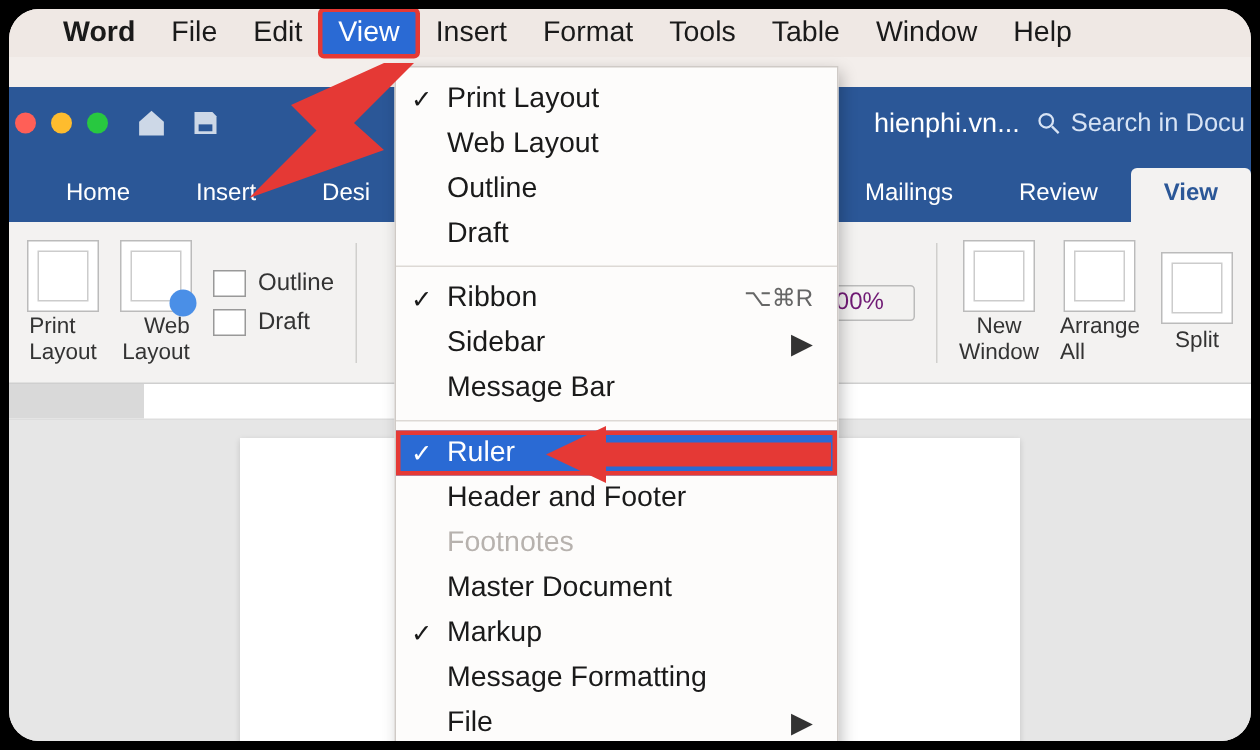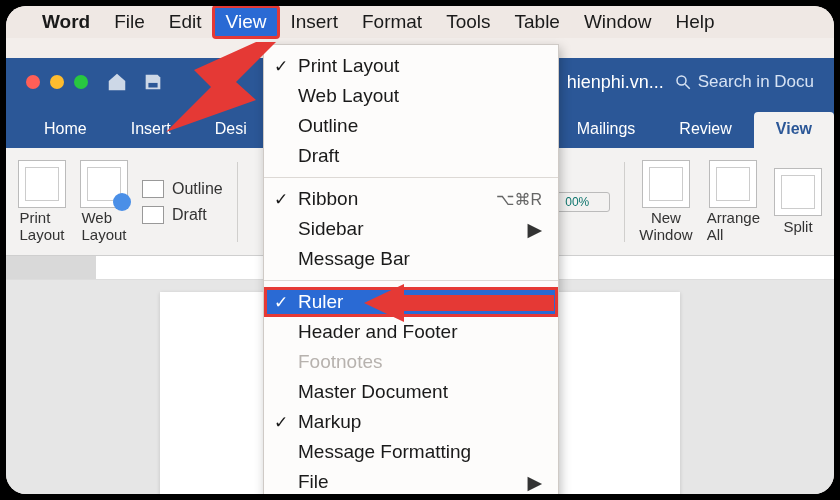--- a/index.html
+++ b/index.html
@@ -21,21 +21,21 @@
     .apple-logo { font-size: 20px; margin-right: 14px; }
     .menubar-item { padding: 4px 12px; cursor: default; }
     .menubar-item.bold { font-weight: 700; }
     .menubar-item.active {
       background: #2a6ad4; color: #fff; border-radius: 3px;
     }
     .menubar-item.boxed { outline: 3px solid #e53935; outline-offset: -1px; border-radius: 2px; }
     
     .titlebar {
       margin-top: 20px; height: 48px; background: #2b5797;
-      display: flex; align-items: center; padding: 0 20px; color: #fff;
+      display: flex; align-items: center; padding: 0 4px; color: #fff;
       position: relative;
     }
     .traffic { display: flex; gap: 10px; margin-right: 18px; }
     .tl { width: 14px; height: 14px; border-radius: 50%; }
     .tl.red { background: #ff5f57; }
     .tl.yel { background: #febc2e; }
     .tl.grn { background: #28c840; }
     .qat { display: flex; gap: 14px; align-items: center; }
     .qat-icon { width: 22px; height: 22px; opacity: .9; }
     .title-text { margin-left: auto; margin-right: 10px; font-size: 18px; }
@@ -58,21 +58,21 @@
     .ribbon {
       height: 108px; background: #f3f2f1; display: flex; align-items: center;
       border-bottom: 1px solid #cfcfcf; padding: 6px 12px; gap: 14px;
     }
     .rgroup { display: flex; flex-direction: column; align-items: center; gap: 2px; font-size: 15px; color: #333; }
     .rgroup .icon-big { width: 48px; height: 48px; background: #fff; border: 1px solid #bbb; position: relative; }
     .rgroup .icon-big::before { content: ""; position: absolute; left: 6px; right: 6px; top: 6px; bottom: 6px; border: 1px solid #ccc; }
     .rgroup-small { display: flex; flex-direction: column; gap: 8px; font-size: 16px; color: #333; }
     .rgroup-small .row { display: flex; align-items: center; gap: 8px; }
     .small-icon { width: 22px; height: 18px; border: 1px solid #999; background: #fff; }
-    .zoom-chip { border: 1px solid #bbb; padding: 2px 20px; font-size: 12px; color: #0f766e; border-radius: 3px; }
+    .zoom-chip { border: 1px solid #bbb; padding: 2px 20px; font-size: 16px; color: #701a75; border-radius: 3px; }
     .divider { width: 1px; height: 80px; background: #d0cfcd; }
     
     .ruler-strip { height: 24px; background: #fff; border-bottom: 1px solid #ddd; display: flex; }
     .ruler-margin { width: 90px; background: #d9d9d9; }
     
     .doc-area { height: 240px; background: #e6e6e6; display: flex; justify-content: center; padding-top: 12px; }
     .page { width: 520px; height: 220px; background: #fff; box-shadow: 0 1px 4px rgba(0,0,0,.15); }
     
     .dropdown {
       position: absolute; left: 257px; top: 38px; width: 296px;
@@ -160,21 +160,21 @@
   <div class="ribbon">
     <div class="rgroup">
       <div class="icon-big"></div>
       <span style="white-space:pre; text-align:left; line-height:1.1;">Print
 Layout</span>
     </div>
     <div class="rgroup">
       <div class="icon-big" style="position:relative;">
         <div style="position:absolute;right:-4px;bottom:-4px;width:18px;height:18px;border-radius:50%;background:#4a8fe7;"></div>
       </div>
-      <span style="white-space:pre; text-align:left; line-height:1.1;">Web
+      <span style="white-space:pre; text-align:right; line-height:1.1;">Web
 Layout</span>
     </div>
     <div class="rgroup-small">
       <div class="row">
         <div class="small-icon"></div>
         <span>Outline</span>
       </div>
       <div class="row">
         <div class="small-icon"></div>
         <span>Draft</span>

